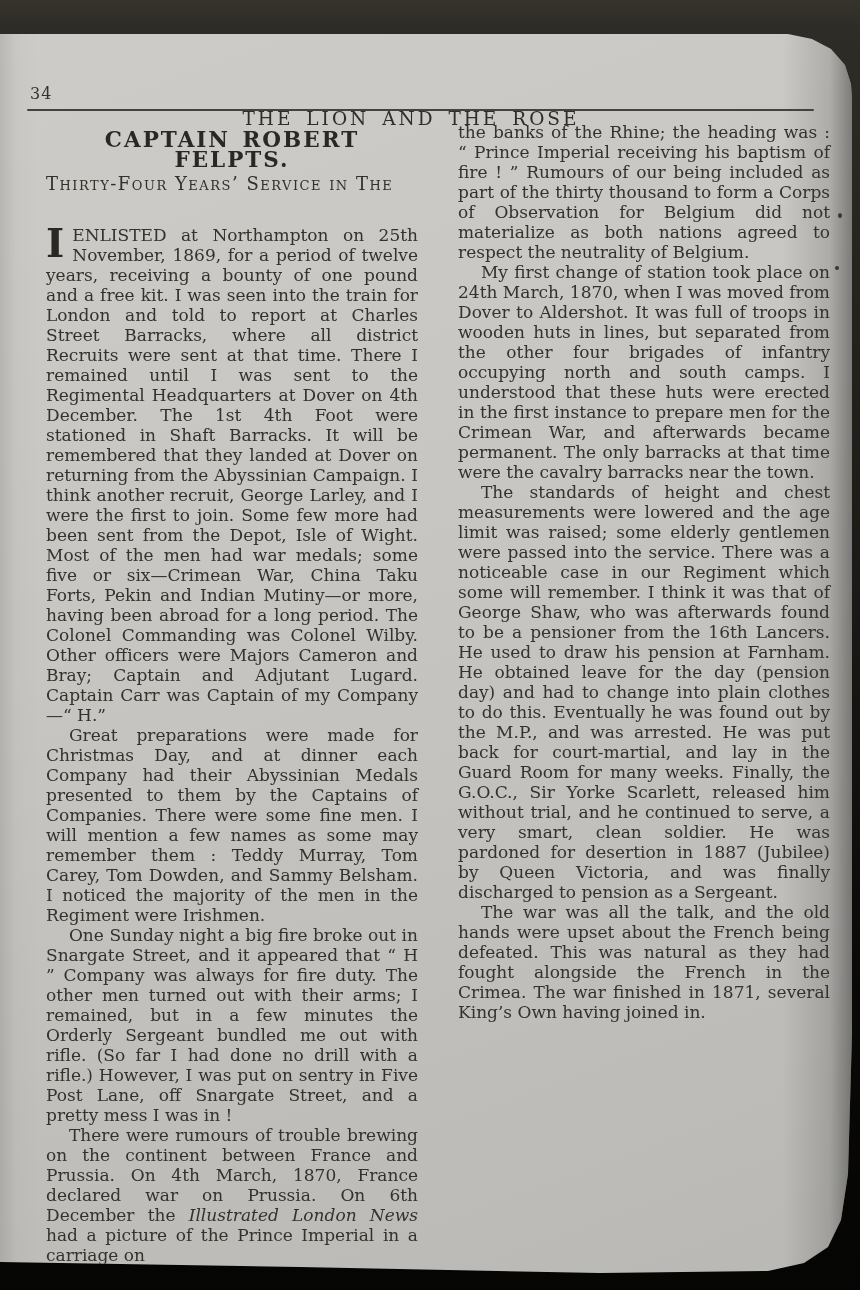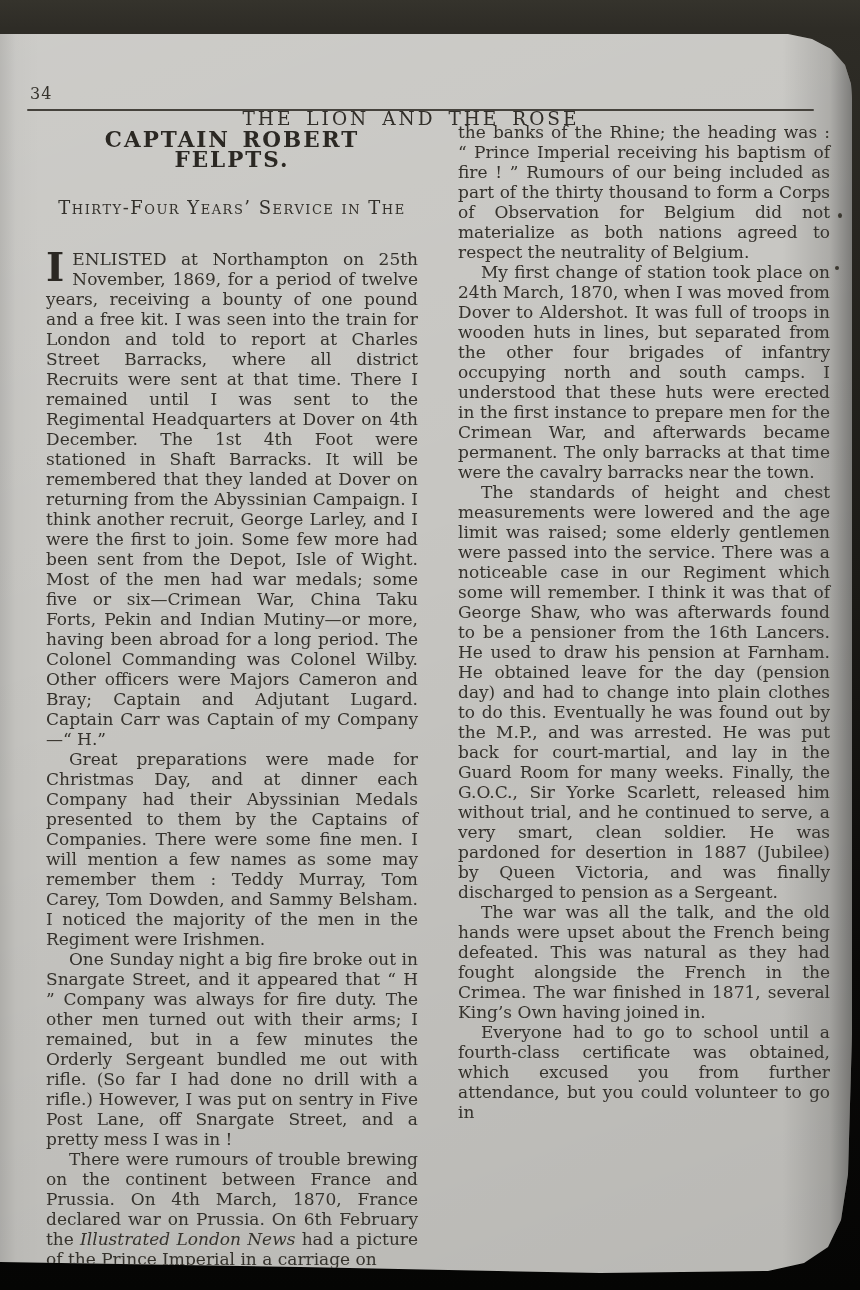--- a/index.html
+++ b/index.html
@@ -41,21 +41,21 @@
     position:absolute; left:46px; right:22px; top:88px; bottom:0;
     display:flex; gap:40px;
   }
   .col { flex:1 1 0; font-size:17px; line-height:20px; }
   .article-title {
     margin:8px 0 0 0; text-align:center;
     font-size:21.5px; font-weight:bold; letter-spacing:2px; color:#2b2823;
     word-spacing:3px;
   }
   .subtitle {
-    margin-top:24px; margin-bottom:28px; text-align:center;
+    margin-bottom:28px; text-align:left;
     font-variant:small-caps; font-size:18px; letter-spacing:1.5px;
     line-height:27px; color:#33302a;
   }
   .body-p { margin:0; text-align:justify; }
   .body-p.indent { text-indent:1.35em; }
   .dropcap {
     float:left; font-size:39px; line-height:33px; font-weight:600;
     padding:2px 8px 0 0; color:#2b2823;
   }
   .italic { font-style:italic; }
@@ -82,30 +82,29 @@
       <div class="subtitle">
         <span>Thirty-Four Years’ Service in The</span><br>
       </div>
 
       <p class="body-p"><span class="dropcap">I</span><span>ENLISTED at Northampton on 25th November, 1869, for a period of twelve years, receiving a bounty of one pound and a free kit.  I was seen into the train for London and told to report at Charles Street Barracks, where all district Recruits were sent at that time.  There I remained until I was sent to the Regimental Headquarters at Dover on 4th December.  The 1st 4th Foot were stationed in Shaft Barracks.  It will be remembered that they landed at Dover on returning from the Abyssinian Campaign.  I think another recruit, George Larley, and I were the first to join.  Some few more had been sent from the Depot, Isle of Wight.  Most of the men had war medals; some five or six—Crimean War, China Taku Forts, Pekin and Indian Mutiny—or more, having been abroad for a long period.  The Colonel Commanding was Colonel Wilby.  Other officers were Majors Cameron and Bray; Captain and Adjutant Lugard.  Captain Carr was Captain of my Company—“ H.”</span></p>
 
       <p class="body-p indent">Great preparations were made for Christmas Day, and at dinner each Company had their Abyssinian Medals presented to them by the Captains of Companies.  There were some fine men.  I will mention a few names as some may remember them : Teddy Murray, Tom Carey, Tom Dowden, and Sammy Belsham.  I noticed the majority of the men in the Regiment were Irishmen.</p>
 
       <p class="body-p indent">One Sunday night a big fire broke out in Snargate Street, and it appeared that “ H ” Company was always for fire duty.  The other men turned out with their arms; I remained, but in a few minutes the Orderly Sergeant bundled me out with rifle.  (So far I had done no drill with a rifle.)  However, I was put on sentry in Five Post Lane, off Snargate Street, and a pretty mess I was in !</p>
 
-      <p class="body-p indent"><span>There were rumours of trouble brewing on the continent between France and Prussia.  On 4th March, 1870, France declared war on Prussia.  On 6th February the </span><span class="italic">Illustrated London News</span><span> had a picture of the Prince Imperial in a carriage on</span></p>
+      <p class="body-p indent"><span>There were rumours of trouble brewing on the continent between France and Prussia.  On 4th March, 1870, France declared war on Prussia.  On 6th December the </span><span class="italic">Illustrated London News</span><span> had a picture of the Prince Imperial in a carriage on</span></p>
     </div>
 
     <div class="col">
       <p class="body-p">the banks of the Rhine; the heading was : “ Prince Imperial receiving his baptism of fire ! ”  Rumours of our being included as part of the thirty thousand to form a Corps of Observation for Belgium did not materialize as both nations agreed to respect the neutrality of Belgium.</p>
 
       <p class="body-p indent">My first change of station took place on 24th March, 1870, when I was moved from Dover to Aldershot.  It was full of troops in wooden huts in lines, but separated from the other four brigades of infantry occupying north and south camps.  I understood that these huts were erected in the first instance to prepare men for the Crimean War, and afterwards became permanent.  The only barracks at that time were the cavalry barracks near the town.</p>
 
       <p class="body-p indent">The standards of height and chest measurements were lowered and the age limit was raised; some elderly gentlemen were passed into the service.  There was a noticeable case in our Regiment which some will remember.  I think it was that of George Shaw, who was afterwards found to be a pensioner from the 16th Lancers.  He used to draw his pension at Farnham.  He obtained leave for the day (pension day) and had to change into plain clothes to do this.  Eventually he was found out by the M.P., and was arrested.  He was put back for court-martial, and lay in the Guard Room for many weeks.  Finally, the G.O.C., Sir Yorke Scarlett, released him without trial, and he continued to serve, a very smart, clean soldier.  He was pardoned for desertion in 1887 (Jubilee) by Queen Victoria, and was finally discharged to pension as a Sergeant.</p>
 
       <p class="body-p indent">The war was all the talk, and the old hands were upset about the French being defeated.  This was natural as they had fought alongside the French in the Crimea.  The war finished in 1871, several King’s Own having joined in.</p>
 
 
-      <p class="body-p indent">Everyone had to go to school until a fourth-class certificate was obtained, which excused you from further attendance, but you could volunteer to go in</p>
     </div>
 
   </div>
 </div>
 
 </body></html>

